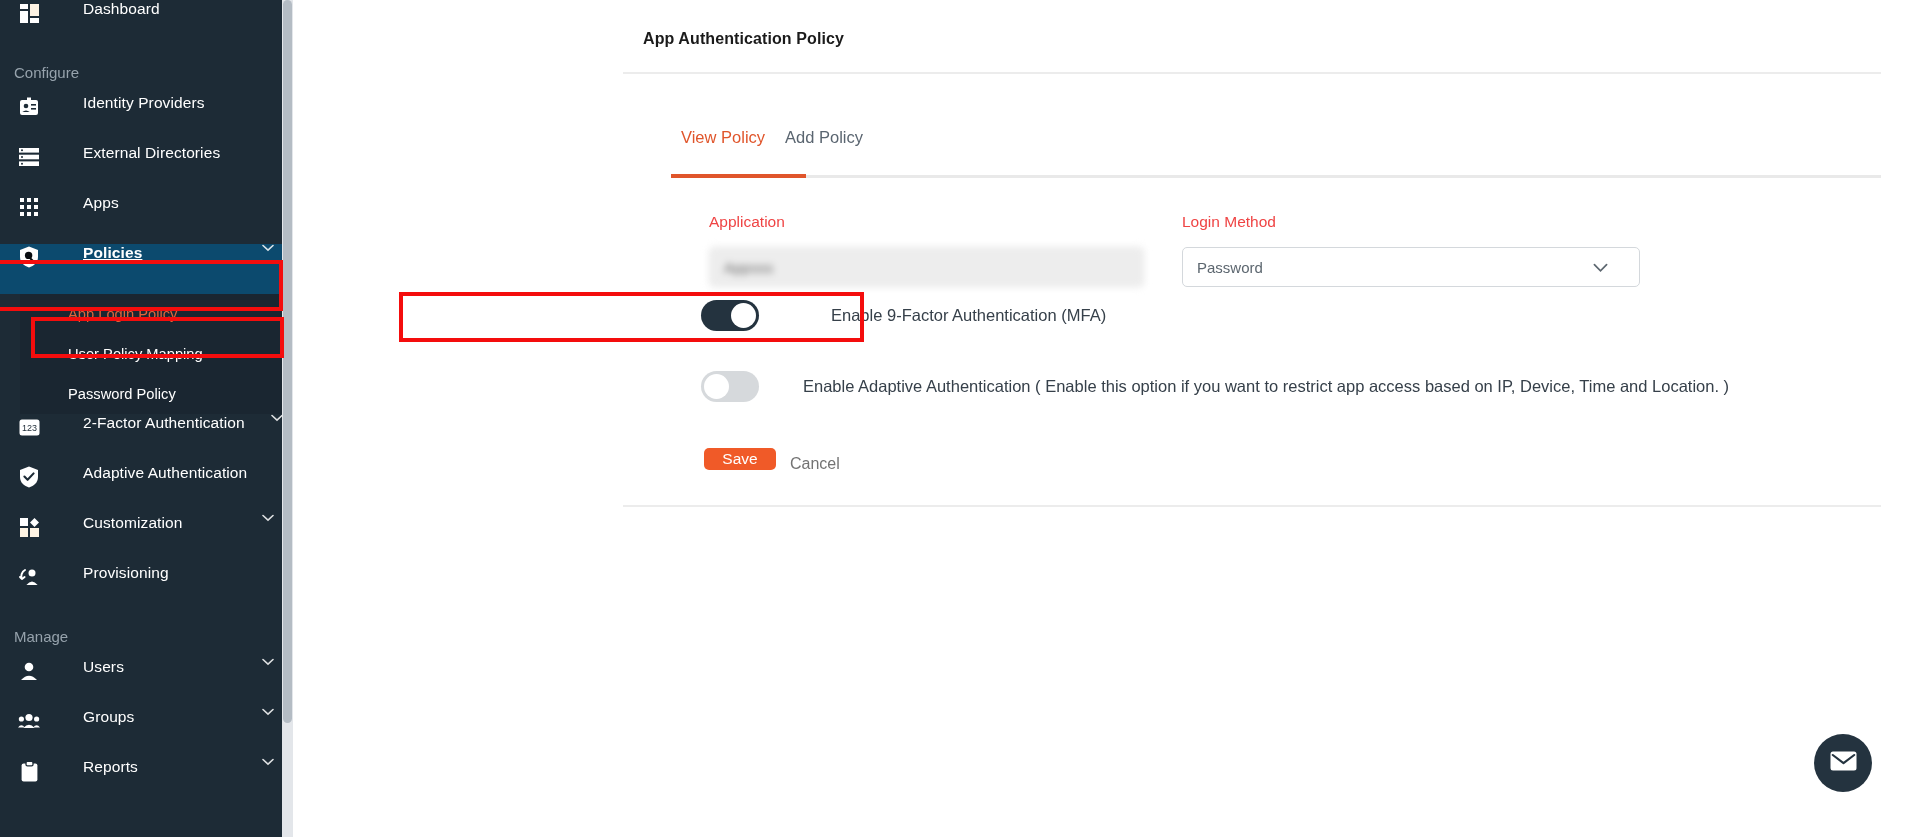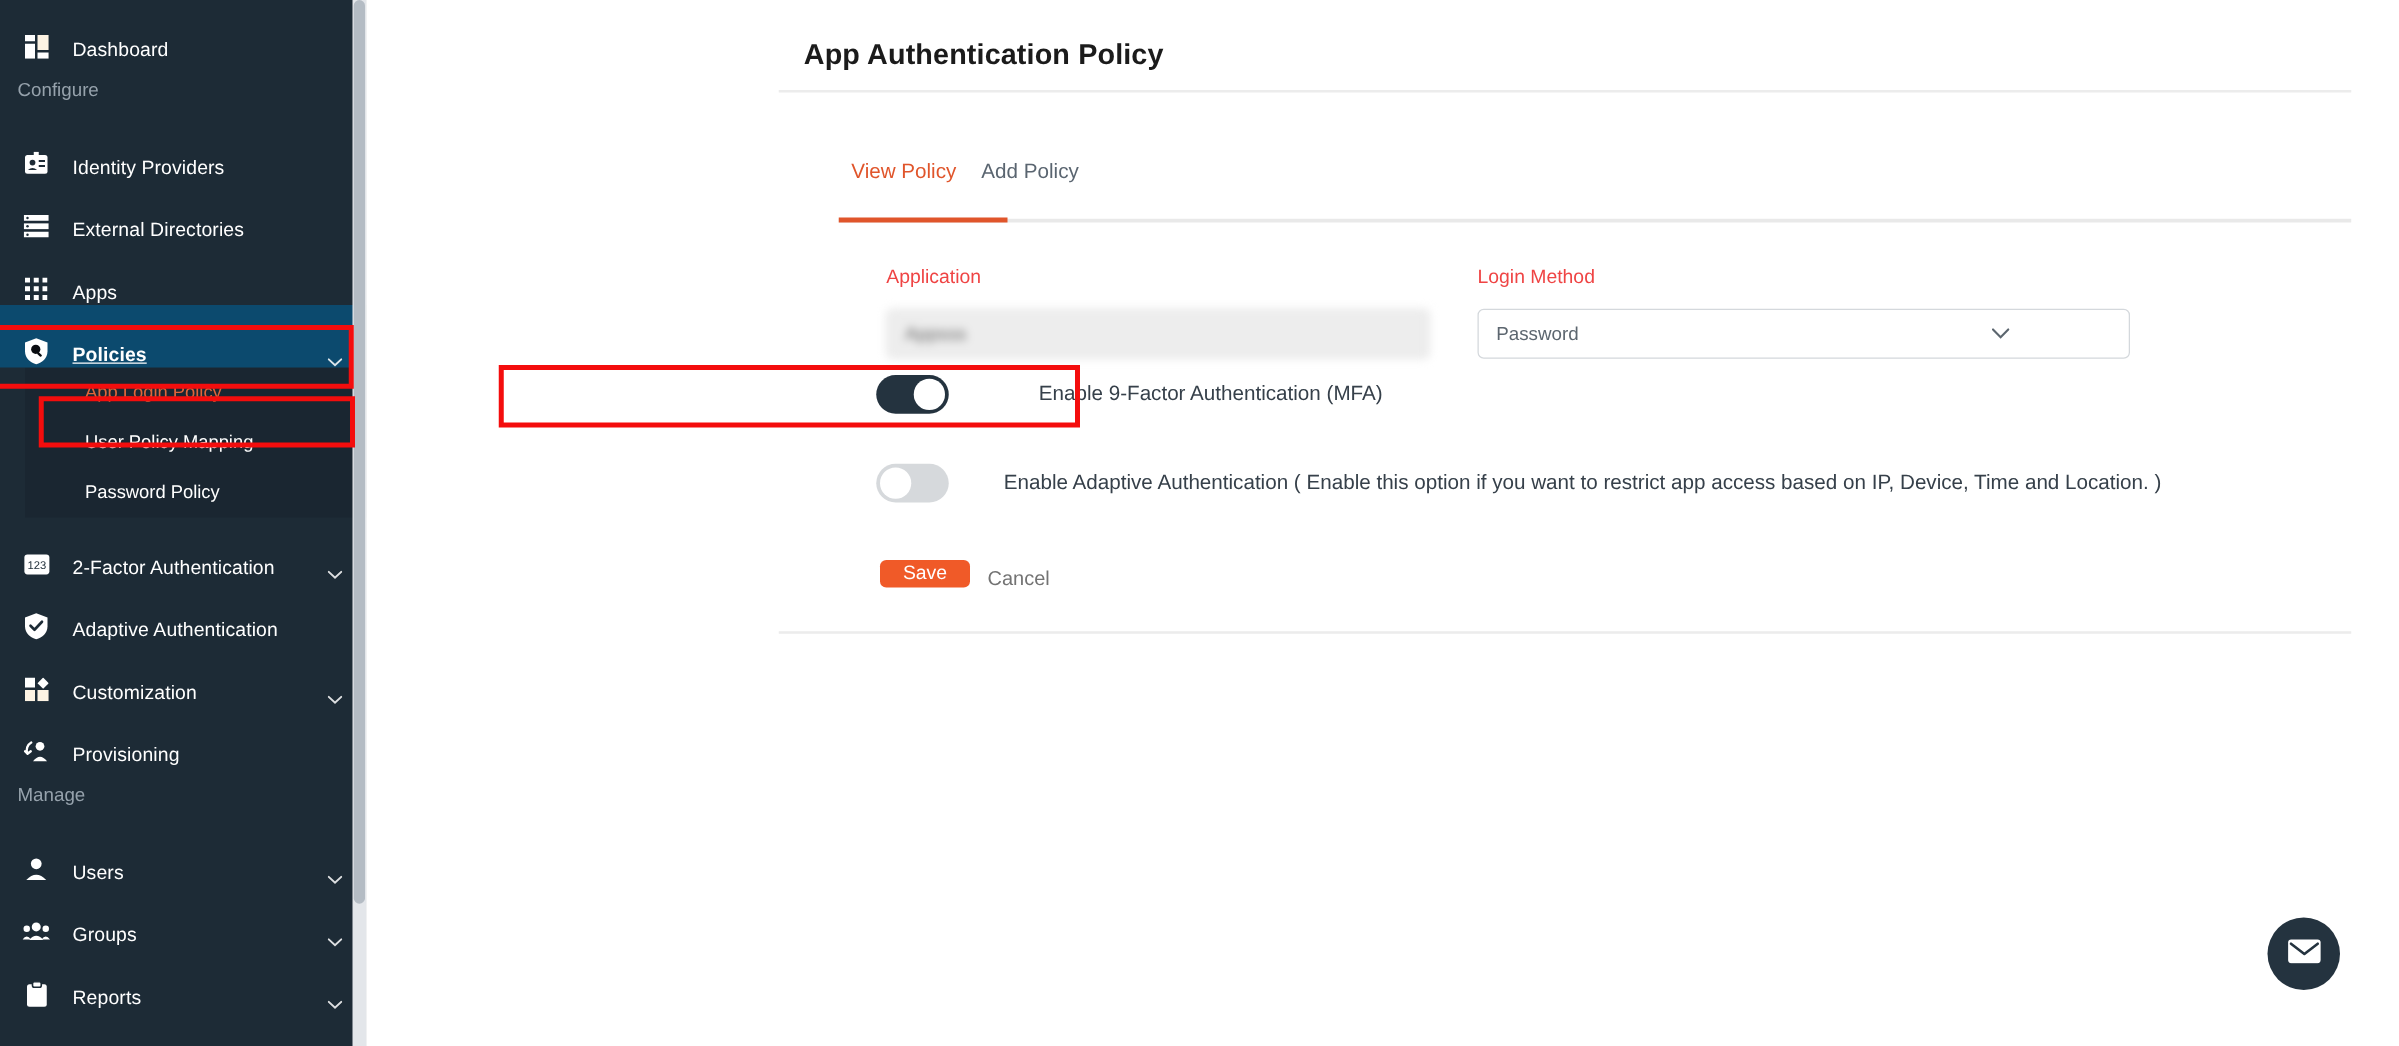--- a/index.html
+++ b/index.html
@@ -15,25 +15,26 @@
   #sidebar {
     position: relative;
     width: 293px; height: 837px;
     background: #1d2b36;
     flex: 0 0 293px;
     overflow: hidden;
     color: #ffffff;
   }
   .nav-item {
     position: relative;
-    display: flex; align-items: flex-end;
+    display: flex; align-items: flex-start;
     height: 50px;
     padding: 0 18px 0 14px;
     cursor: pointer;
     white-space: nowrap;
+    gap: 25px;
   }
   .nav-item .nv-icon {
     width: 30px; height: 26px;
     flex: 0 0 30px;
     display: flex; align-items: center; justify-content: center;
     margin-right: 14px;
   }
   .nav-item .nv-label {
     font-size: 15.5px;
     letter-spacing: .1px;
@@ -99,21 +100,21 @@
   #main {
     position: relative;
     flex: 1 1 auto;
     height: 837px;
     background: #ffffff;
     overflow: hidden;
   }
   #page-title {
     position: absolute;
     left: 350px; top: 30px;
-    font-size: 23px;
+    font-size: 16px;
     font-weight: bold;
     color: #1b1b1b;
     letter-spacing: .1px;
   }
   .hdiv {
     position: absolute;
     left: 330px; right: 38px;
     height: 2px;
     background: #ececec;
   }
@@ -166,21 +167,21 @@
     border-radius: 5px;
     font-family: "Liberation Sans", sans-serif;
     font-size: 15px;
     color: #6b6b6b;
     padding: 0 14px;
     filter: blur(3.5px);
   }
   #login-method-select {
     position: absolute;
     left: 889px; top: 247px;
-    width: 522px; height: 40px;
+    width: 458px; height: 40px;
     background: #ffffff;
     border: 1px solid #d4d8dc;
     border-radius: 5px;
     font-family: "Liberation Sans", sans-serif;
     font-size: 15px;
     color: #5c666f;
     padding: 0 30px 0 14px;
     appearance: none;
     -webkit-appearance: none;
     cursor: pointer;

